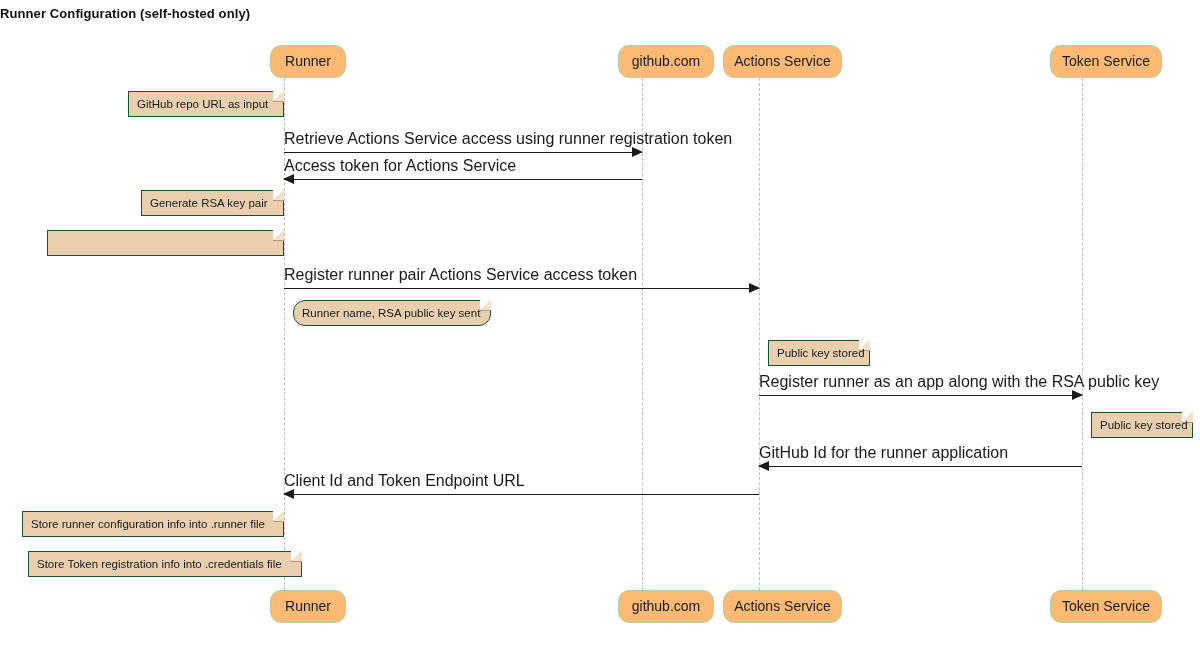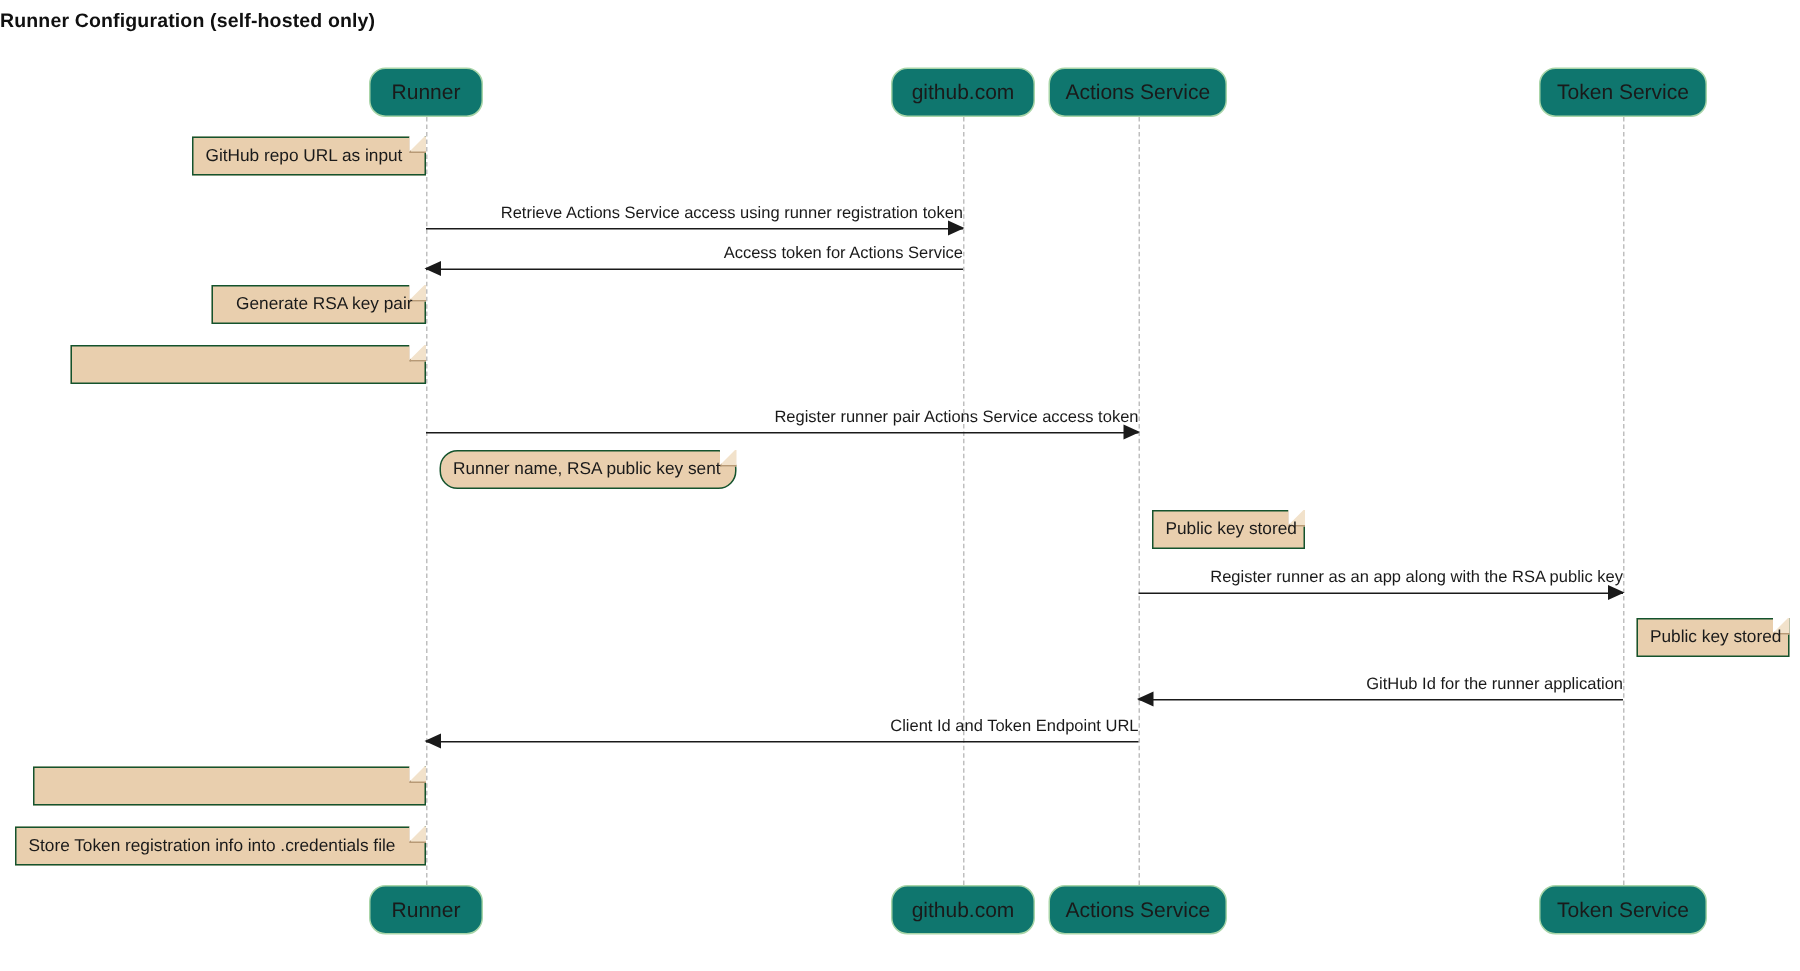--- a/index.html
+++ b/index.html
@@ -33,29 +33,30 @@
   
   .lifeline {
     position: absolute;
     width: 0;
     border-left: 1px dashed #bfbfbf;
   }
   
   .participant {
     position: absolute;
     box-sizing: border-box;
-    background: #0f766e;
+    background: #fdba74;
     border: 1px solid #a8d5a8;
     border-radius: 11px;
     height: 33px;
     line-height: 31px;
     text-align: center;
     font-size: 14px;
     color: #1a1a1a;
     white-space: nowrap;
+    margin-left: 24px;
   }
   
   .note {
     position: absolute;
     box-sizing: border-box;
     background: #e9cfae;
     border: 1px solid #14532d;
     height: 26px;
     line-height: 24px;
     font-size: 11.5px;
@@ -114,22 +115,22 @@
     border-left: 11px solid #1a1a1a;
   }
   .message.to-left .head {
     left: -1px;
     border-right: 11px solid #1a1a1a;
   }
   .message .label {
     position: absolute;
     bottom: 4px;
     width: 100%;
-    text-align: right;
-    font-size: 11px;
+    text-align: left;
+    font-size: 16px;
     color: #1a1a1a;
     white-space: nowrap;
   }
 </style>
 </head>
 <body>
 
 <div id="canvas">
 
   <div class="diagram-title">Runner Configuration (self-hosted only)</div>
@@ -180,41 +181,42 @@
         <div class="line"></div>
         <div class="head"></div>
         <div class="label">Client Id and Token Endpoint URL</div>
       </div>
     </div>
   <div id="notes-layer">
       <div class="note" style="left: 128px; top: 91px; width: 156px;">
         <span class="note-text">GitHub repo URL as input</span>
         <span class="fold"></span>
       </div>
-      <div class="note" style="left: 141px; top: 190px; width: 143px; text-align: right;">
+      <div class="note" style="left: 141px; top: 190px; width: 143px;">
         <span class="note-text">Generate RSA key pair</span>
         <span class="fold"></span>
       </div>
       <div class="note" style="left: 47px; top: 230px; width: 237px;">
         <span class="fold"></span>
       </div>
       <div class="note" style="left: 293px; top: 300px; width: 198px; border-radius: 12px;">
         <span class="note-text">Runner name, RSA public key sent</span>
         <span class="fold"></span>
       </div>
       <div class="note" style="left: 768px; top: 340px; width: 102px;">
         <span class="note-text">Public key stored</span>
         <span class="fold"></span>
       </div>
       <div class="note" style="left: 1091px; top: 412px; width: 102px;">
         <span class="note-text">Public key stored</span>
         <span class="fold"></span>
       </div>
       <div class="note" style="left: 22px; top: 511px; width: 262px;">
-        <span class="fold"></span>
-      </div>
-      <div class="note" style="left: 10px; top: 551px; width: 274px;">
+        <span class="note-text">Store runner configuration info into .runner file</span>
+        <span class="fold"></span>
+      </div>
+      <div class="note" style="left: 28px; top: 551px; width: 274px;">
         <span class="note-text">Store Token registration info into .credentials file</span>
         <span class="fold"></span>
       </div>
     </div>
 
 </div>
 
 </body></html>

